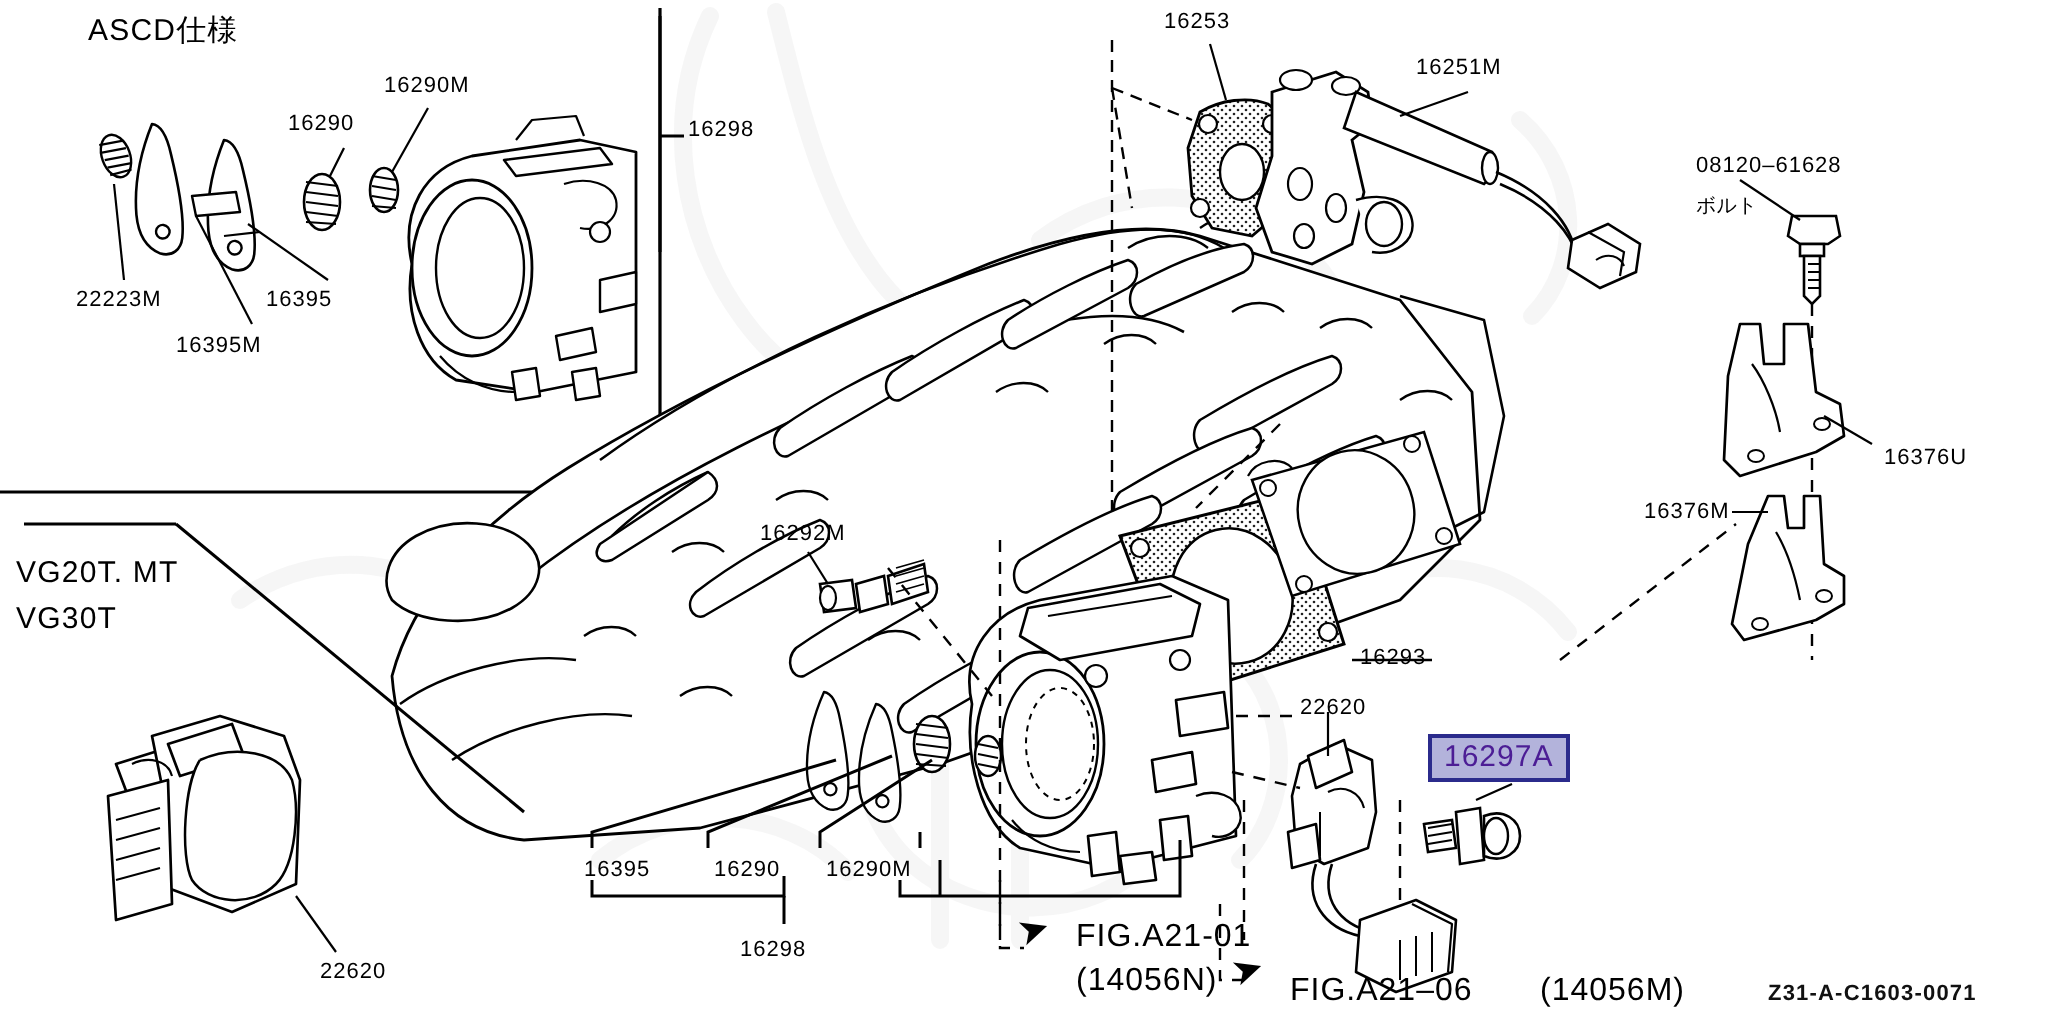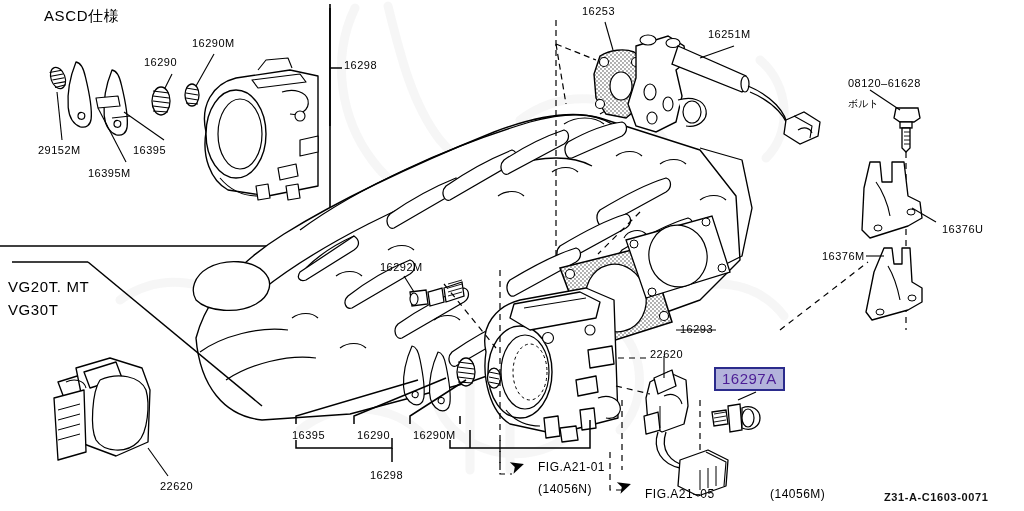--- a/index.html
+++ b/index.html
@@ -3,21 +3,21 @@
 <meta charset="utf-8">
 <style>
   html,body{margin:0;padding:0;background:#fff;}
   body{width:1024px;height:511px;overflow:hidden;
        font-family:"Liberation Sans","DejaVu Sans",sans-serif;}
   #sheet{position:relative;width:1024px;height:511px;background:#ffffff;}
   #art{position:absolute;left:0;top:0;width:1024px;height:511px;}
   .lbl{position:absolute;white-space:nowrap;color:#000;
        font-family:"Liberation Sans","DejaVu Sans",sans-serif;
        font-size:11px;letter-spacing:.5px;line-height:1.05;}
-  .lbl.big{font-size:12px;text-align:center;}
+  .lbl.big{font-size:16px;text-align:center;}
   .lbl.jp{font-size:10px;letter-spacing:0;}
   .lbl.code{font-size:11px;letter-spacing:.6px;color:#111;font-weight:bold;}
   .lbl.sect{font-size:15px;letter-spacing:.6px;}
   .hl{position:absolute;background:#b3b3db;border:2px solid #2b2b8c;
       padding:1px 6px 2px 6px;color:#4c1d95;font-size:15px;letter-spacing:.5px;
       font-family:"Liberation Sans","DejaVu Sans",sans-serif;}
   .arrow{position:absolute;font-size:19px;line-height:1;color:#000;
          transform:rotate(-18deg);}
 </style>
 </head>
@@ -381,21 +381,21 @@
   </svg>
 
   <div>
 
     <div class="lbl sect" style="left:44px;top:8px;">ASCD仕様</div>
 
     <div class="lbl" style="left:192px;top:38px;">16290M</div>
 
     <div class="lbl" style="left:144px;top:57px;">16290</div>
 
-    <div class="lbl" style="left:38px;top:145px;">29152M</div>
+    <div class="lbl" style="left:38px;top:145px;">22223M</div>
 
     <div class="lbl" style="left:133px;top:145px;">16395</div>
 
     <div class="lbl" style="left:88px;top:168px;">16395M</div>
 
     <div class="lbl" style="left:344px;top:60px;">16298</div>
 
     <div class="lbl" style="left:582px;top:6px;">16253</div>
 
     <div class="lbl" style="left:708px;top:29px;">16251M</div>
@@ -428,19 +428,19 @@
 
     <div class="lbl" style="left:370px;top:470px;">16298</div>
 
     <div class="hl" style="left:714px;top:367px;">16297A</div>
 
     <div class="arrow" style="left:509px;top:456px;">➤</div>
     <div class="lbl big" style="left:538px;top:461px;">FIG.A21-01</div>
     <div class="lbl big" style="left:538px;top:483px;">(14056N)</div>
 
     <div class="arrow" style="left:616px;top:476px;">➤</div>
-    <div class="lbl big" style="left:645px;top:488px;">FIG.A21–05</div>
+    <div class="lbl big" style="left:645px;top:488px;">FIG.A21–06</div>
     <div class="lbl big" style="left:770px;top:488px;">(14056M)</div>
 
     <div class="lbl code" style="left:884px;top:492px;">Z31-A-C1603-0071</div>
 
   </div>
 </div>
 
 </body></html>

